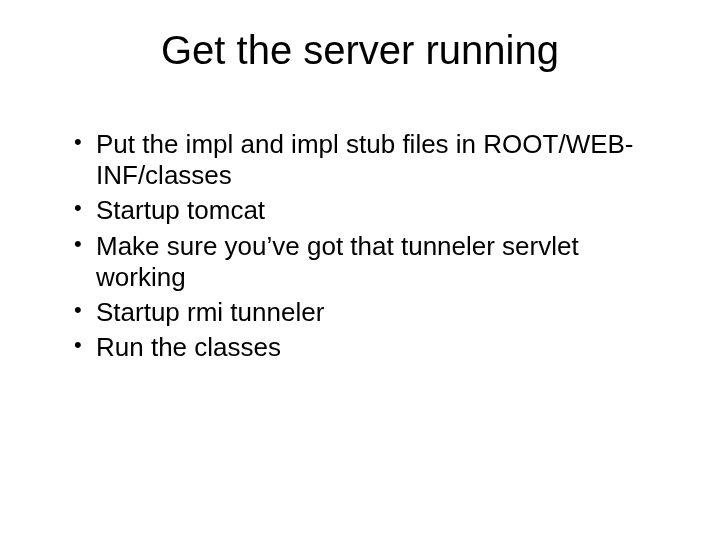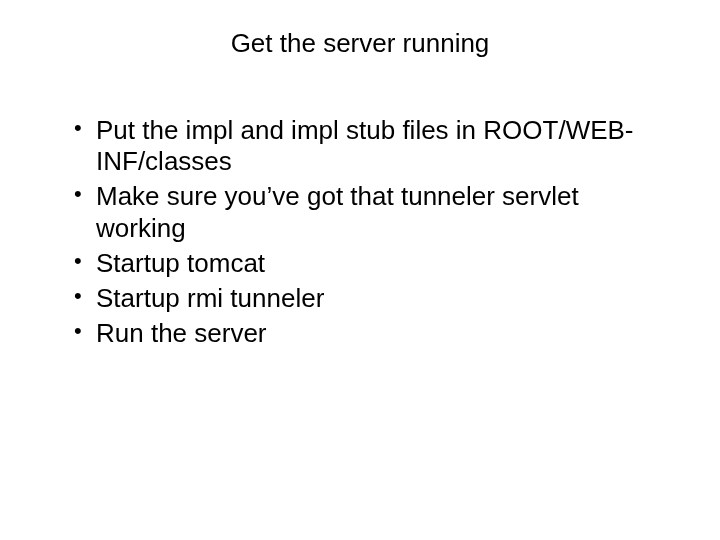--- a/index.html
+++ b/index.html
@@ -14,21 +14,21 @@
       font-family: Arial, Helvetica, sans-serif;
       color: #000000;
       overflow: hidden;
     }
     .slide {
       width: 100%;
       height: 100%;
       padding: 28px 50px 50px 50px;
     }
     .title {
-      font-size: 26px;
+      font-size: 40px;
       font-weight: 400;
       text-align: center;
       margin-bottom: 56px;
       letter-spacing: 0px;
     }
     .bullets {
       list-style: none;
       padding-left: 24px;
     }
     .bullets li {
@@ -46,18 +46,18 @@
       font-size: 22px;
     }
   </style>
 </head>
 <body>
 
 <div class="slide">
   <h1 class="title">Get the server running</h1>
   <ul class="bullets">
     <li>Put the impl and impl stub files in ROOT/WEB-INF/classes</li>
+    <li>Startup tomcat</li>
     <li>Make sure you’ve got that tunneler servlet working</li>
-    <li>Startup tomcat</li>
     <li>Startup rmi tunneler</li>
-    <li>Run the server</li>
+    <li>Run the classes</li>
   </ul>
 </div>
 
 </body></html>

